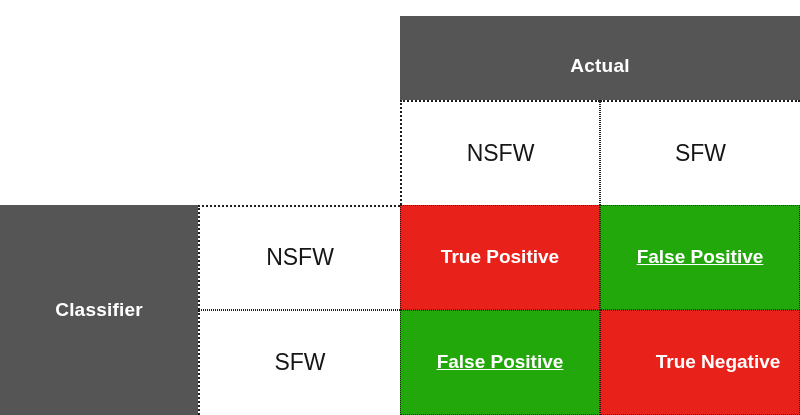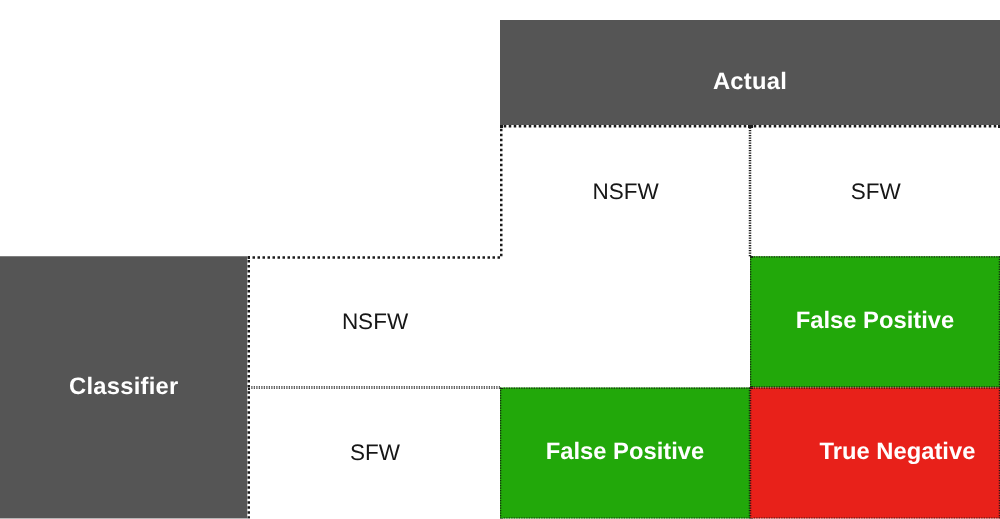--- a/index.html
+++ b/index.html
@@ -57,21 +57,21 @@
     flex-direction: column;
   }
   #prediction-header .line {
     display: block;
   }
 
   
   .label-cell {
     background: #ffffff;
     color: #161616;
-    font-size: 18px;
+    font-size: 23px;
     font-weight: normal;
   }
 
   
   #col-label-nsfw {
     left: 400px;
     top: 100px;
     width: 200px;
     height: 105px;
     border-left: 2px dotted #1c1c1c;
@@ -107,21 +107,21 @@
   }
 
   
   .quad {
     color: #ffffff;
     font-weight: bold;
     font-size: 19px;
     border: 1px dotted rgba(20,20,20,0.85);
   }
   .quad.red   { background: #e8211a; }
-  .quad.green { background: #22a80a; }
+  .quad.green { background: #22a80a; text-decoration: underline; }
 
   #quad-tp { left: 400px; top: 205px;  width: 200px; height: 105px; }
   #quad-fp { left: 600px; top: 205px;  width: 200px; height: 105px; }
   #quad-fn { left: 400px; top: 310px;  width: 200px; height: 105px; }
   #quad-tn { left: 600px; top: 310px;  width: 200px; height: 105px; padding-left: 36px; }
 
   
   #spacer-corner {
     left: 0px;
     top: 0px;
@@ -152,20 +152,23 @@
     <span class="line">Classifier</span>
   </div>
 
   <div class="cell label-cell" id="row-label-nsfw">
     <span>NSFW</span>
   </div>
   <div class="cell label-cell" id="row-label-sfw">
     <span>SFW</span>
   </div>
 
+  <div class="cell quad red" id="quad-tp">
+    <span>True Positive</span>
+  </div>
   <div class="cell quad green" id="quad-fp">
     <span>False Positive</span>
   </div>
   <div class="cell quad green" id="quad-fn">
     <span>False Positive</span>
   </div>
   <div class="cell quad red" id="quad-tn">
     <span>True Negative</span>
   </div>
 

